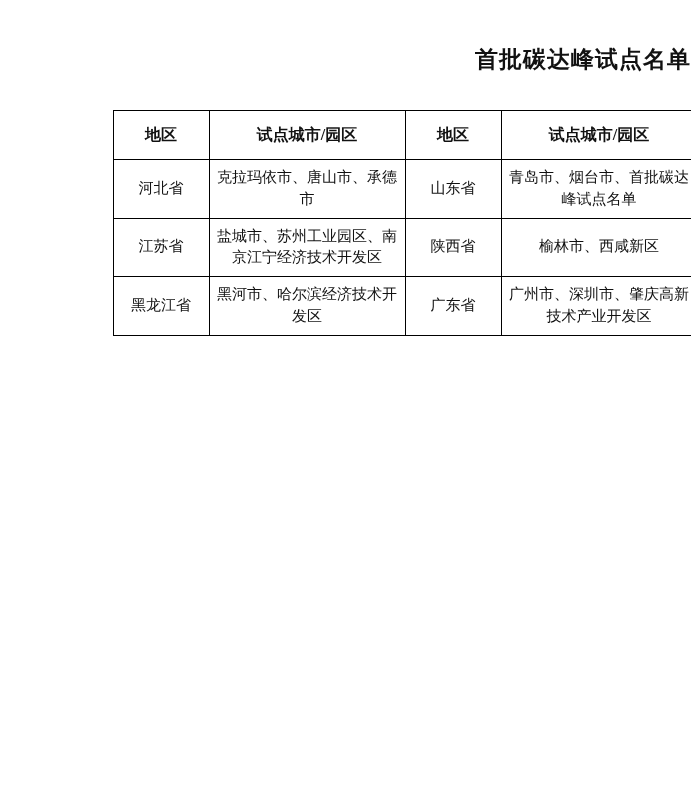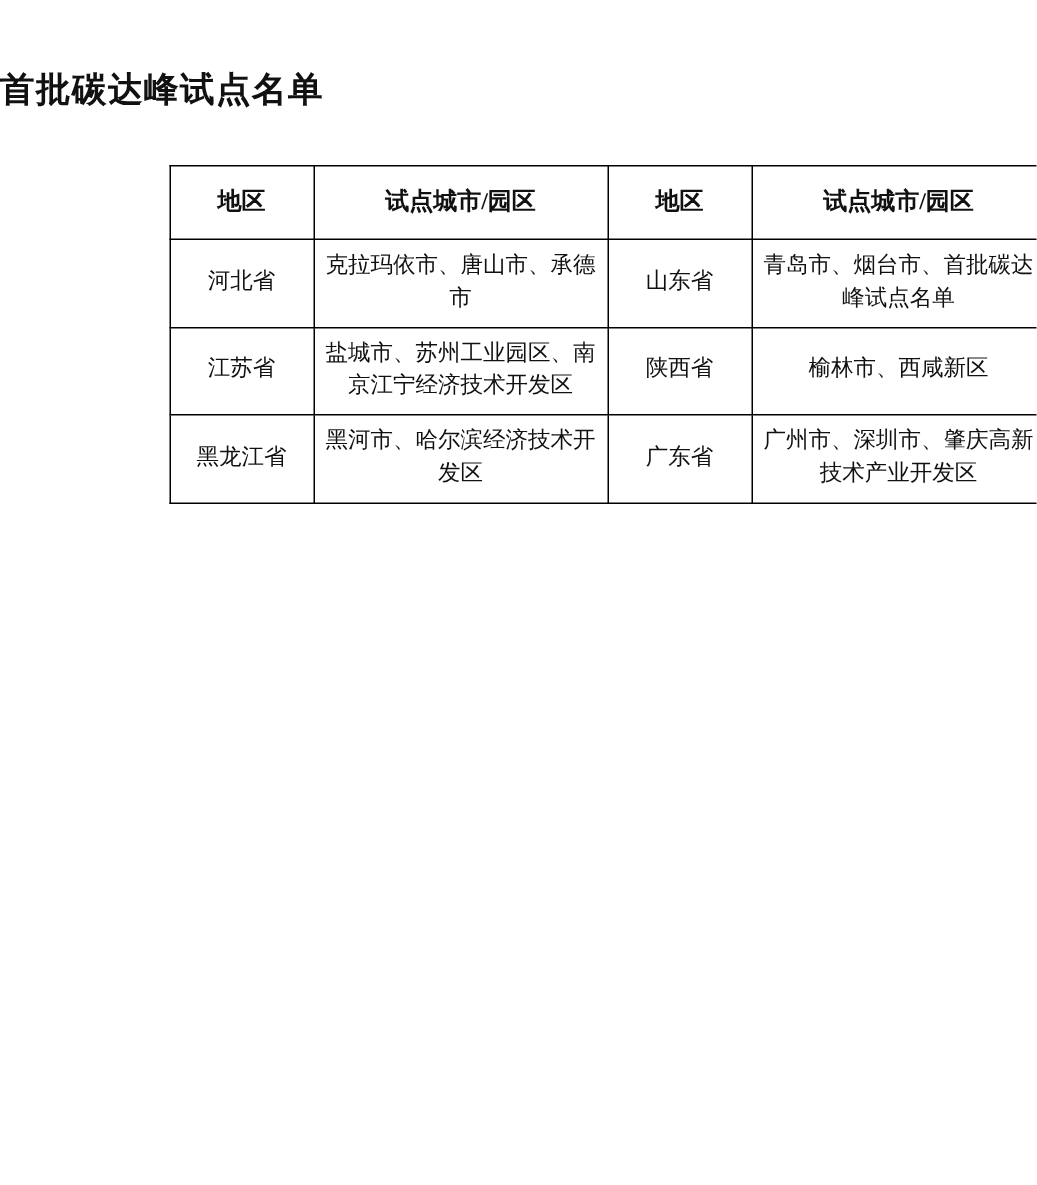--- a/index.html
+++ b/index.html
@@ -14,21 +14,21 @@
     color: #1a1a1a;
     overflow: hidden;
   }
   .page {
     position: relative;
     width: 691px;
     height: 790px;
     box-sizing: border-box;
   }
   .doc-title {
-    text-align: left;
+    text-align: right;
     font-size: 23px;
     font-weight: bold;
     letter-spacing: 1px;
     margin-top: 44px;
     margin-bottom: 0;
     color: #111111;
     font-family: Liberation Sans, sans-serif;
   }
   .table-wrap {
     margin: 35px auto 0 auto;

